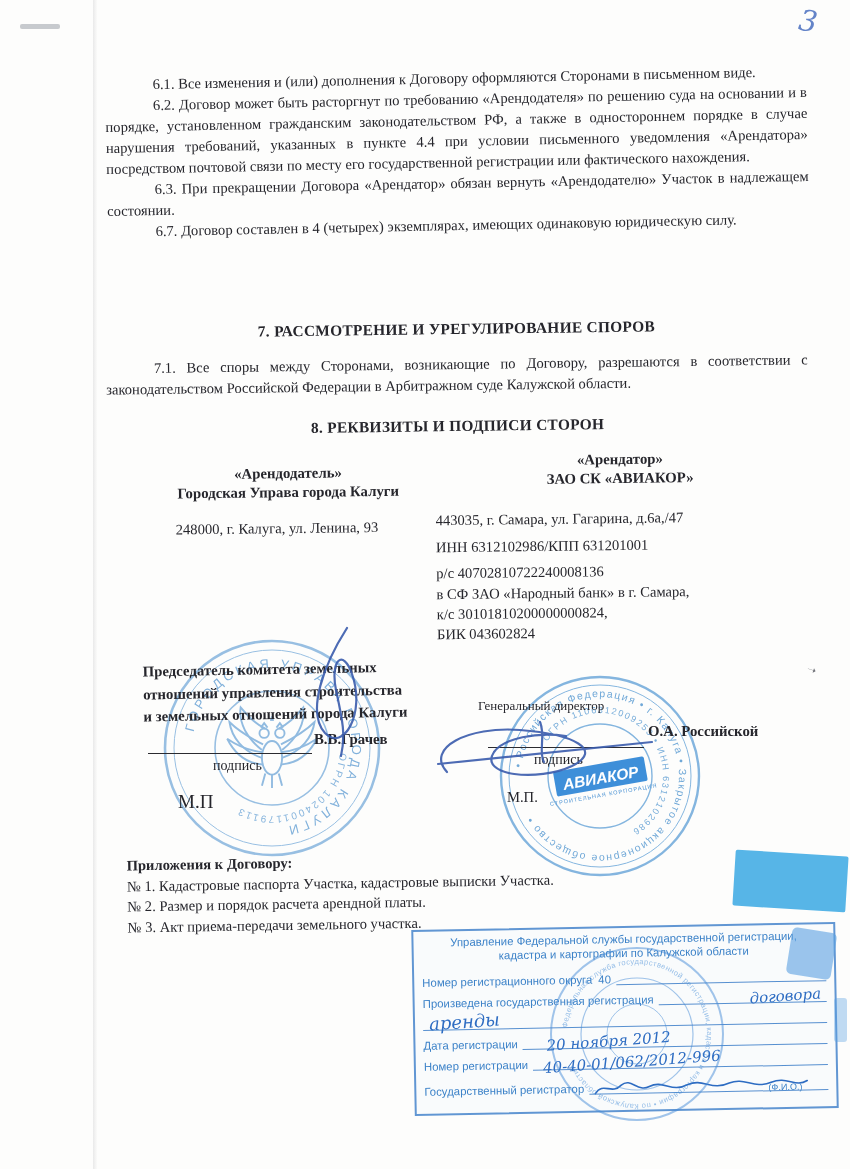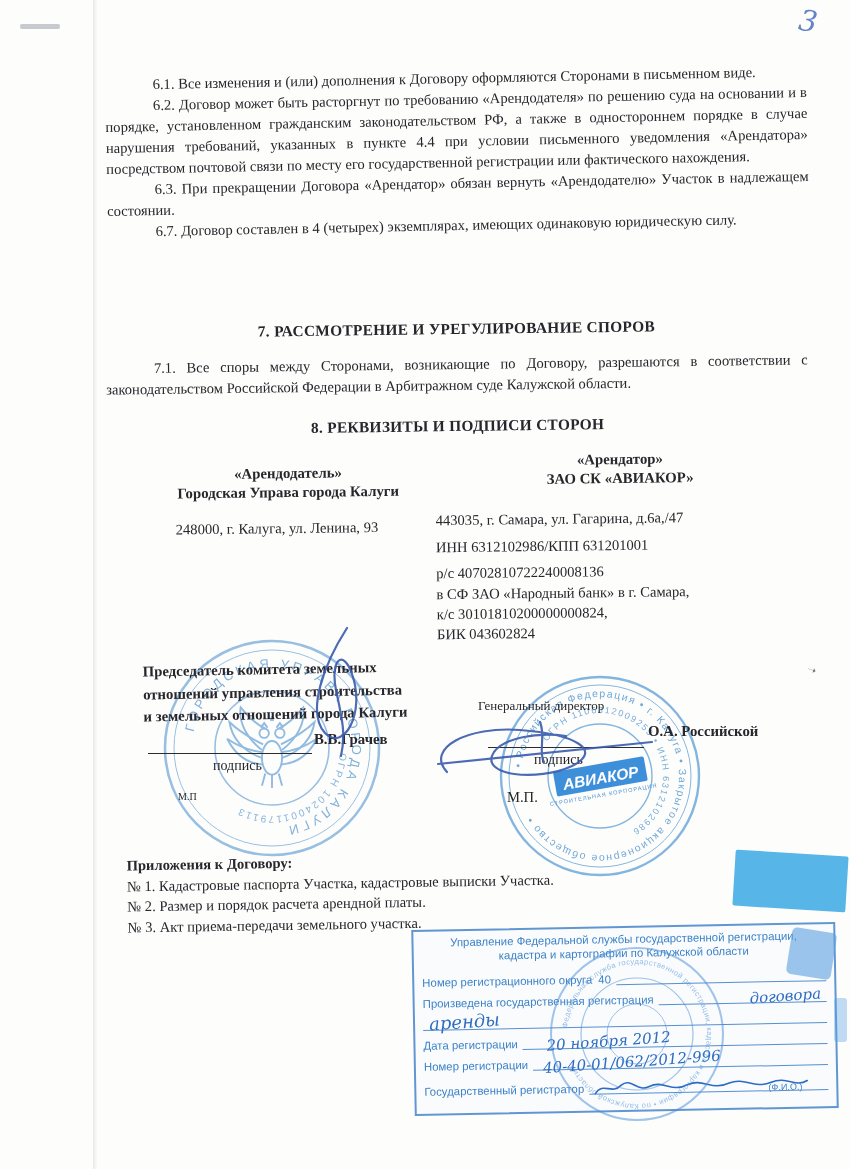--- a/index.html
+++ b/index.html
@@ -40,21 +40,21 @@
   .sign-title-r{left:478px;top:698px;font-weight:normal;font-size:13px;}
   .sigline{border-bottom:1.6px solid #2b2b30;height:0;}
   .sl-l{left:148px;top:753px;width:164px;}
   .sl-r{left:488px;top:747px;width:156px;}
   .signer-name{font-weight:bold;font-size:14.8px;}
   .sn-l{left:314px;top:731px;}
   .sn-r{left:648px;top:723px;}
   .caption{font-weight:normal;font-size:14px;}
   .cap-l{left:213px;top:758px;}
   .cap-r{left:534px;top:752px;}
-  .mp-l{left:178px;top:791px;font-size:10px;}
+  .mp-l{left:178px;top:791px;font-size:19px;}
   .mp-r{left:507px;top:789px;font-size:14.6px;}
   
   .attachments{left:127px;top:851px;width:560px;font-size:14.6px;line-height:20.5px;transform:rotate(-0.9deg);}
   .attachments .title{font-weight:bold;}
   
   .sticker{left:734px;top:853px;width:113px;height:56px;background:#57b5e7;
     transform:rotate(3.5deg);border-radius:2px;}
   
   .reg-stamp{left:413px;top:926px;width:424px;transform:rotate(-1.1deg);
     border:2px solid rgba(59,125,200,.8);padding:5px 8px 16px 8px;box-sizing:border-box;

